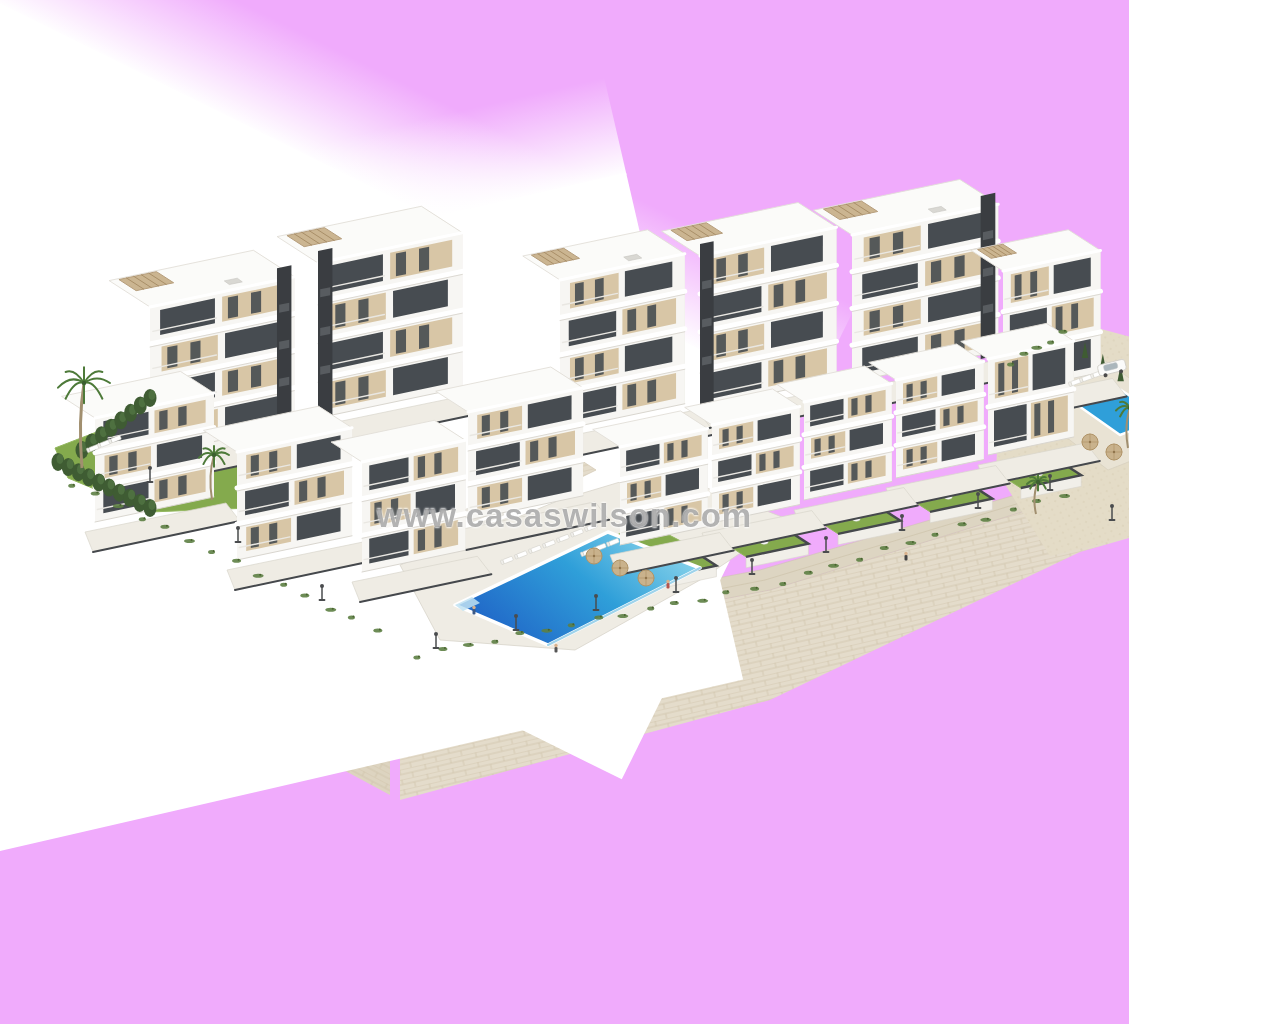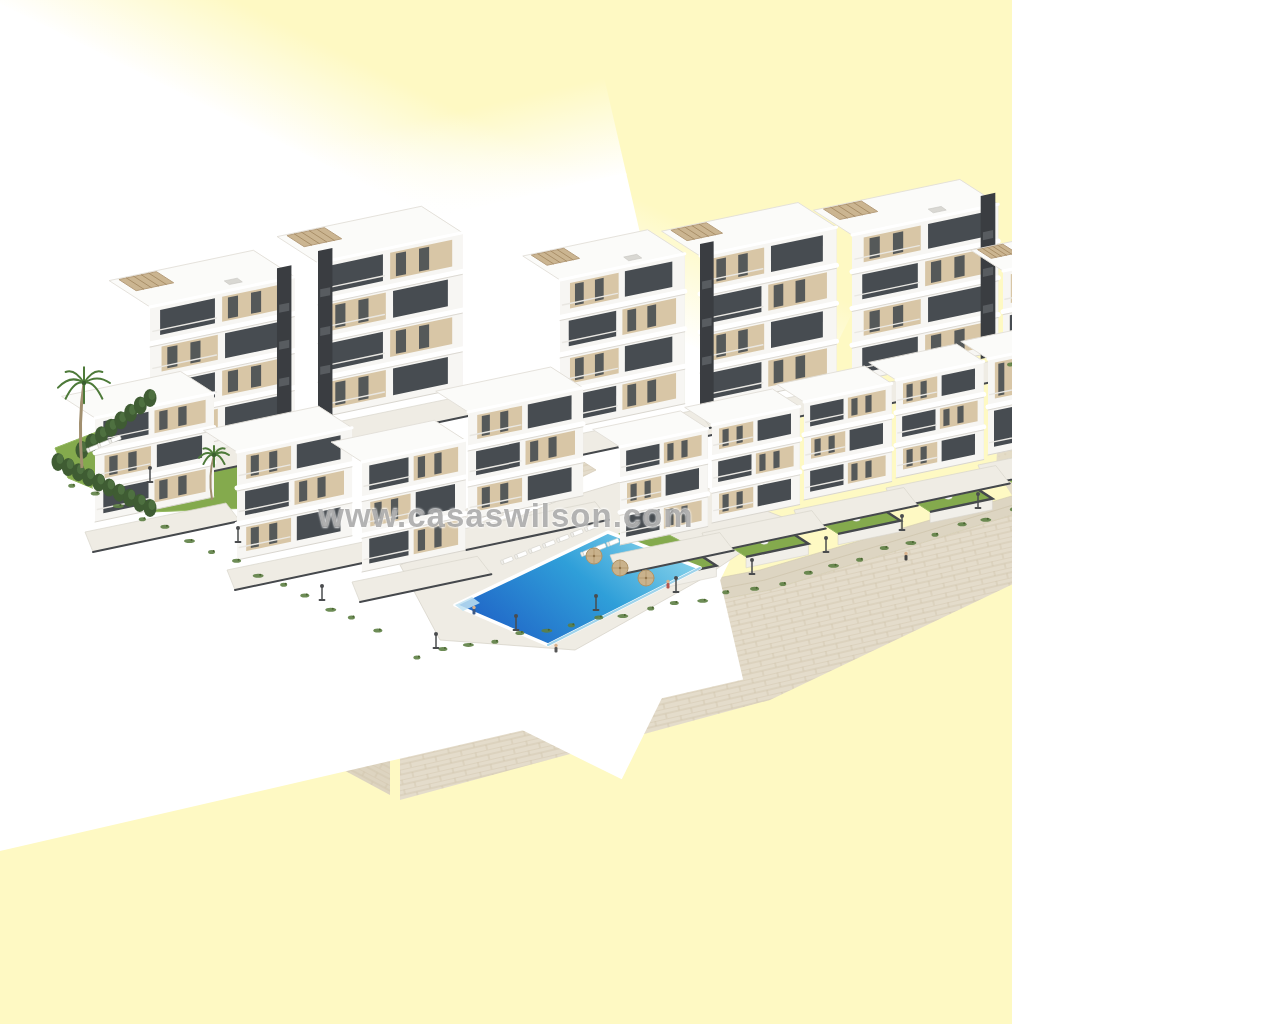--- a/index.html
+++ b/index.html
@@ -1,16 +1,16 @@
 <!DOCTYPE html>
 <html><head>
 <meta charset="utf-8">
 <style>
   html,body{margin:0;padding:0;background:#ffffff;}
-  .stage{position:relative;width:1012px;height:1024px;background:#fef9c3;overflow:hidden;
+  .stage{position:relative;width:1129px;height:1024px;background:#f0abfc;overflow:hidden;
          font-family:"Liberation Sans", sans-serif;}
   .stage svg{position:absolute;left:0;top:0;}
   .watermark{
     position:absolute; left:50%; top:516px; transform:translate(-50%,-50%);
     font-family:"Liberation Sans", sans-serif;
     font-size:33px; font-weight:700; letter-spacing:1px;
     color:rgba(104,104,104,0.5);
     text-shadow:0 1px 2px rgba(255,255,255,0.85), 0 -1px 2px rgba(255,255,255,0.85);
     white-space:nowrap; pointer-events:none; z-index:5;
   }

